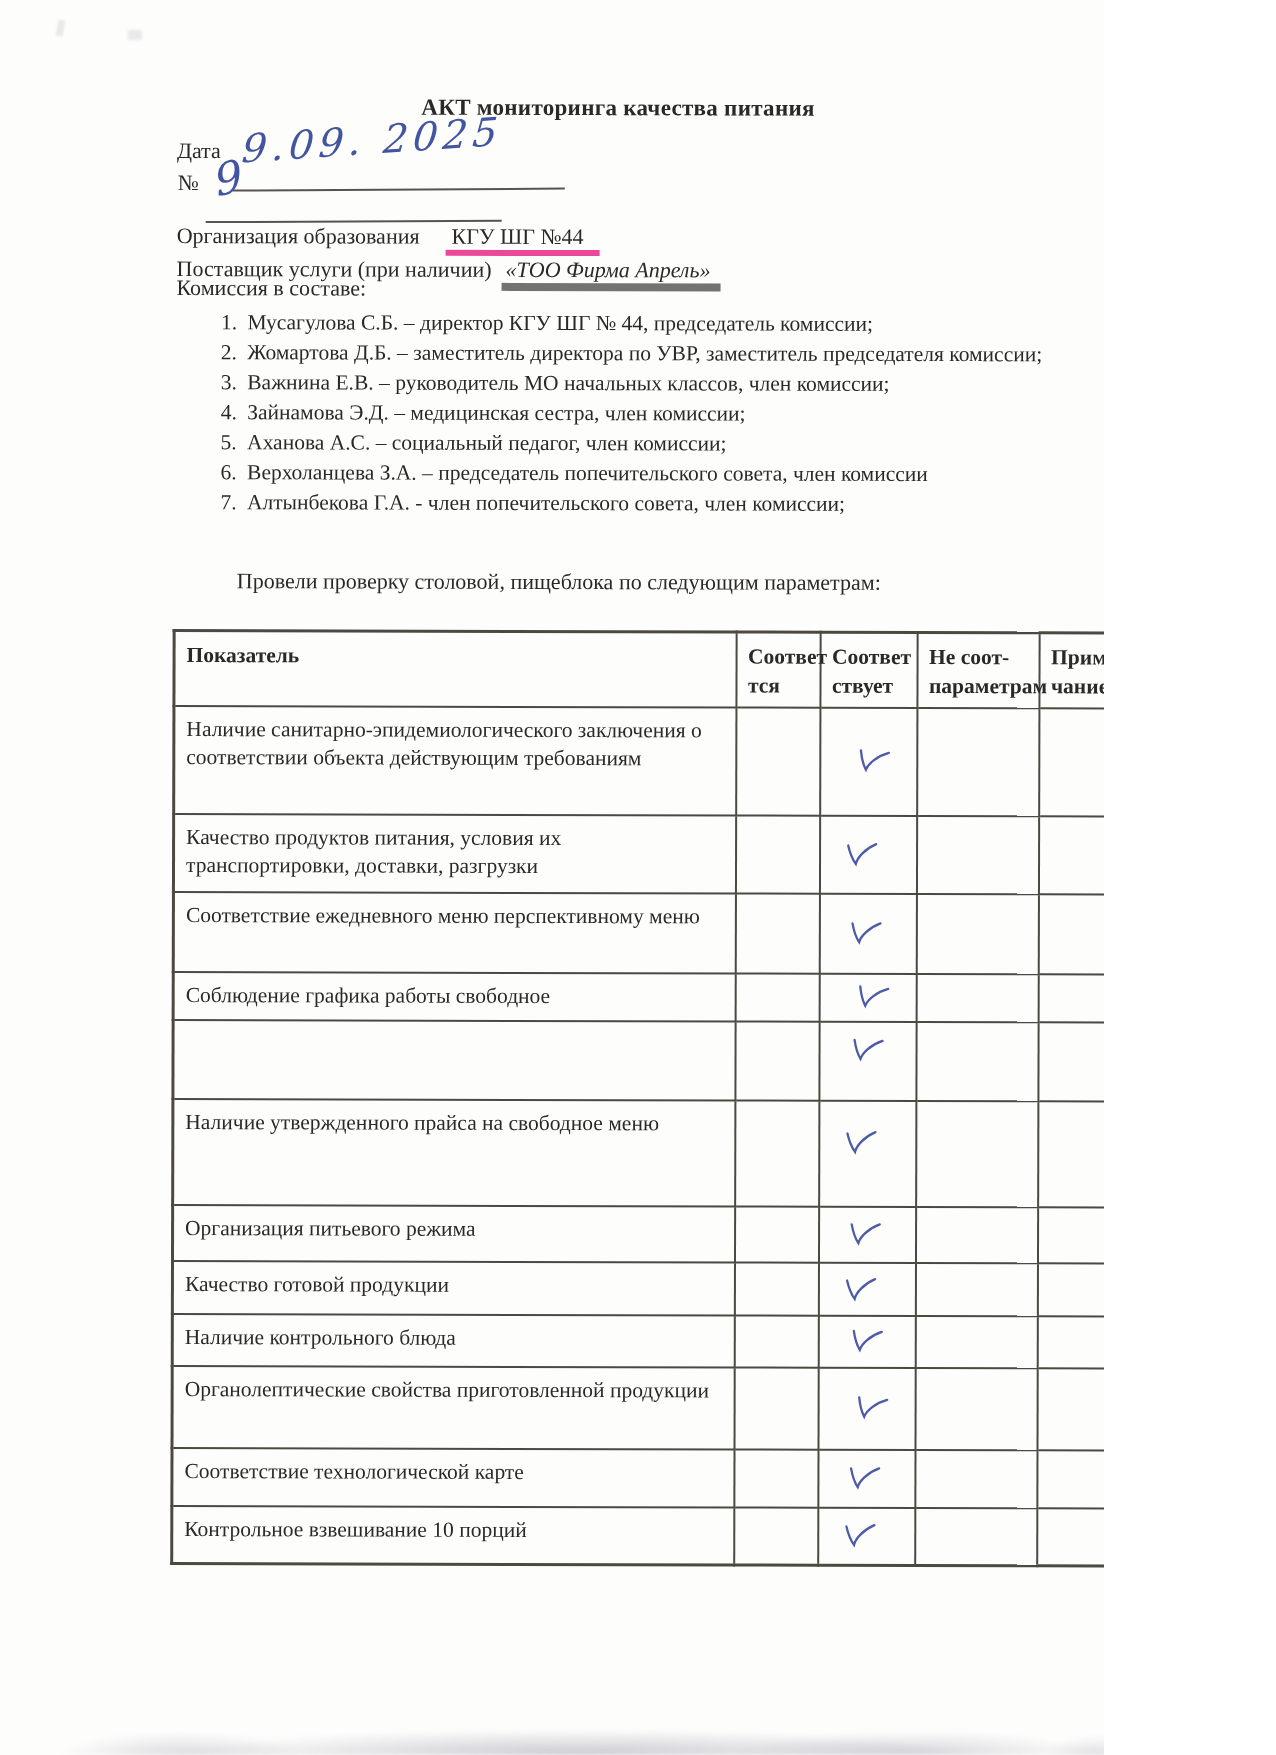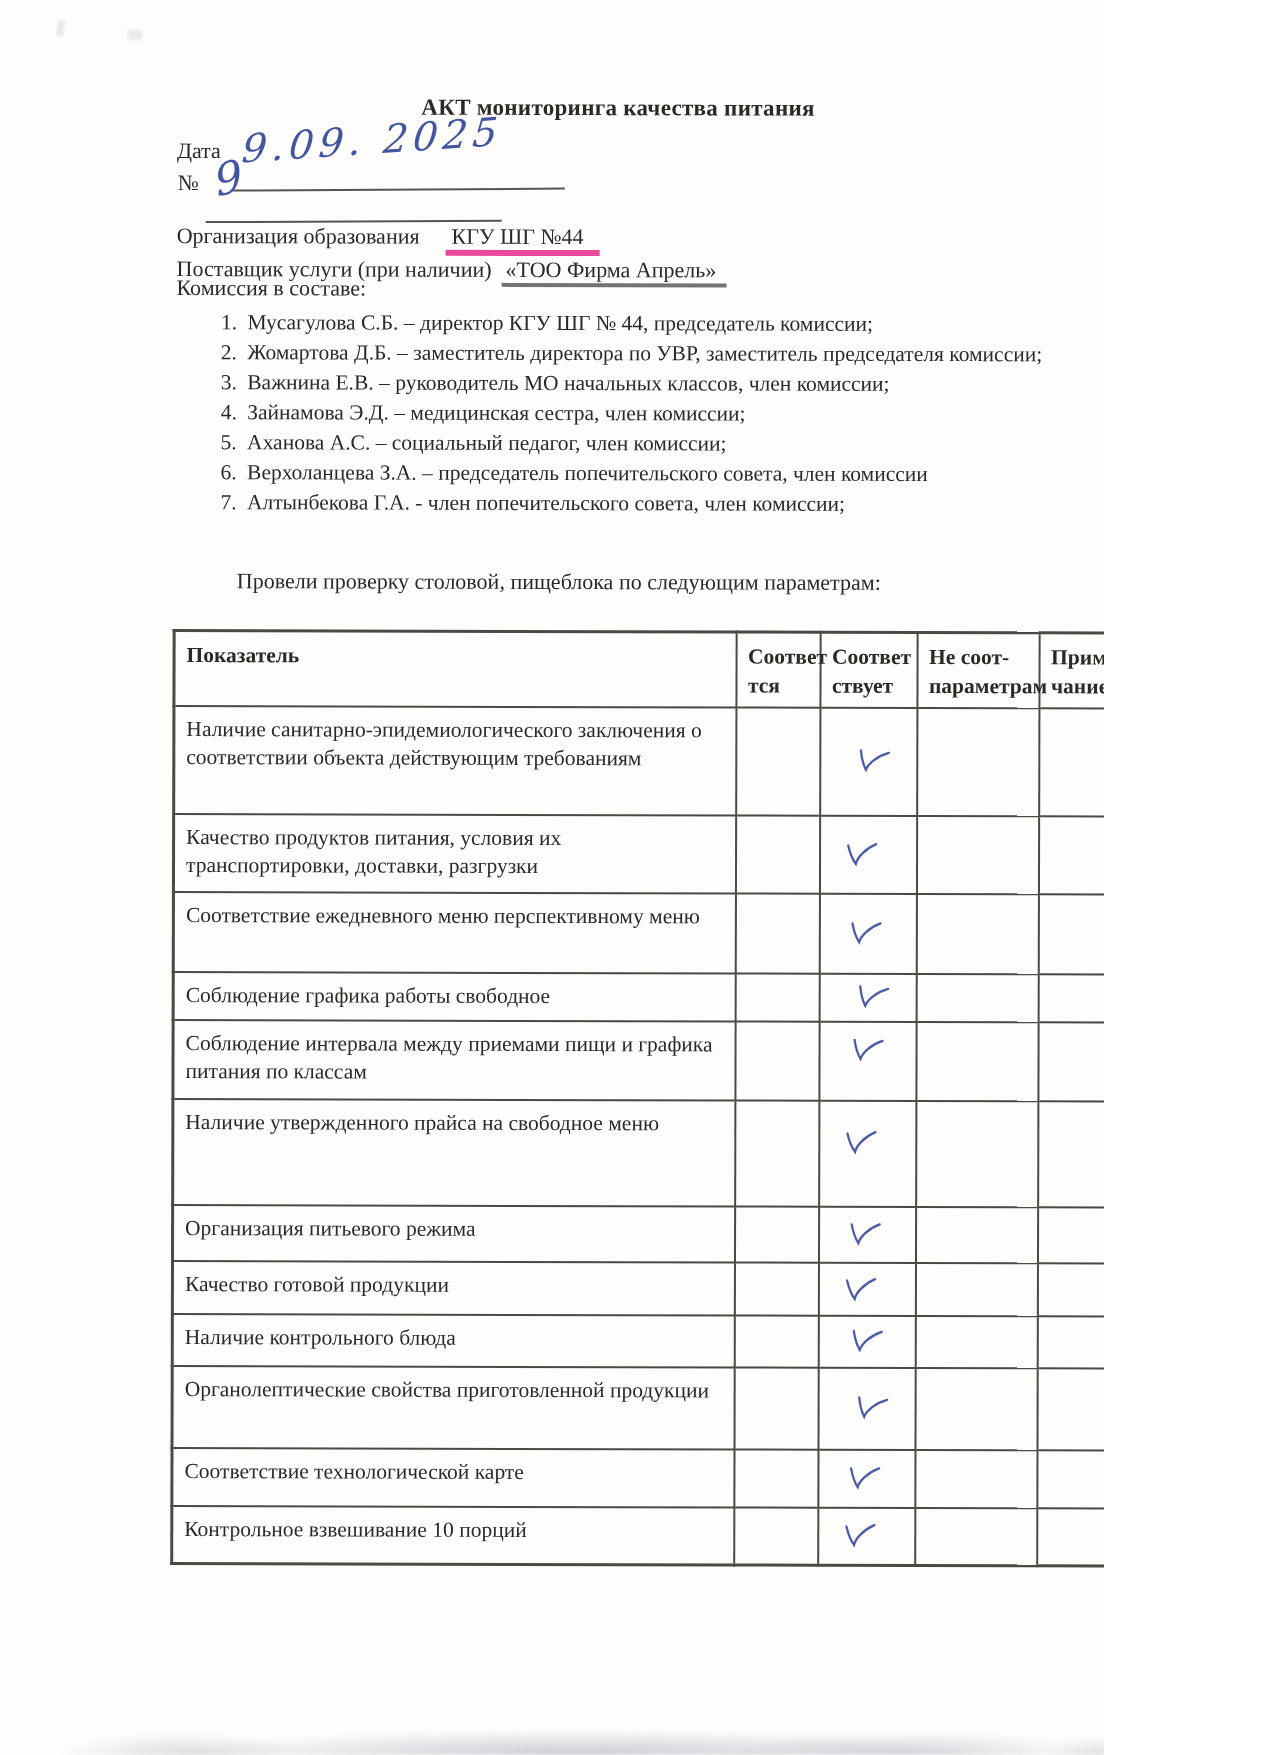--- a/index.html
+++ b/index.html
@@ -11,21 +11,21 @@
   
   .title{position:absolute;top:95px;left:0;width:1232px;text-align:center;
          font-weight:bold;font-size:23px;letter-spacing:.3px;}
   .fline{position:absolute;font-size:22px;white-space:nowrap;}
   .f-date{left:175px;top:139px;}
   .f-no{left:176px;top:171px;}
   .f-org{left:175px;top:224px;}
   .f-sup{left:175px;top:257px;}
   .f-com{left:175px;top:276px;}
   .uval{border-bottom:6px solid #ec4899;padding:0 16px 1px 6px;margin-left:26px;}
-  .uval2{border-bottom:4px solid #737373;padding:0 10px 1px 4px;margin-left:10px;}
+  .uval2{border-bottom:8px solid #737373;padding:0 10px 1px 4px;margin-left:10px;font-style:italic;}
 
   .rule{position:absolute;height:2px;background:#56544d;}
   .rule-date{left:231px;top:189px;width:332px;transform:rotate(-.5deg);}
   .rule-no{left:204px;top:221px;width:296px;transform:rotate(-.4deg);}
 
   .hw{position:absolute;color:#4355a0;font-family:"DejaVu Serif", serif;font-style:italic;}
   .hw-date{left:240px;top:118px;font-size:39px;letter-spacing:5px;
            transform:rotate(-4deg) skewX(-9deg);}
   .hw-no{left:213px;top:153px;font-size:44px;transform:rotate(-14deg) skewX(-6deg);}
 
@@ -184,21 +184,21 @@
         <td class="cellcheck">
           <svg class="tick" viewBox="0 0 37 30">
             <path d="M5 4 C6 11 8 18 11 23 C13 17 21 9 33 5"></path>
           </svg>
         </td>
         <td></td>
         <td></td>
       </tr>
 
       <tr>
-        <td><span class="ulabel"></span><span>Соблюдение интервала между приемами пищи и графика питания по классам</span></td>
+        <td><span class="ulabel"></span></td>
         <td></td>
         <td class="cellcheck">
           <svg class="tick" viewBox="0 0 37 30">
             <path d="M5 4 C6 11 8 18 11 23 C13 17 21 9 33 5"></path>
           </svg>
         </td>
         <td></td>
         <td></td>
       </tr>
 

